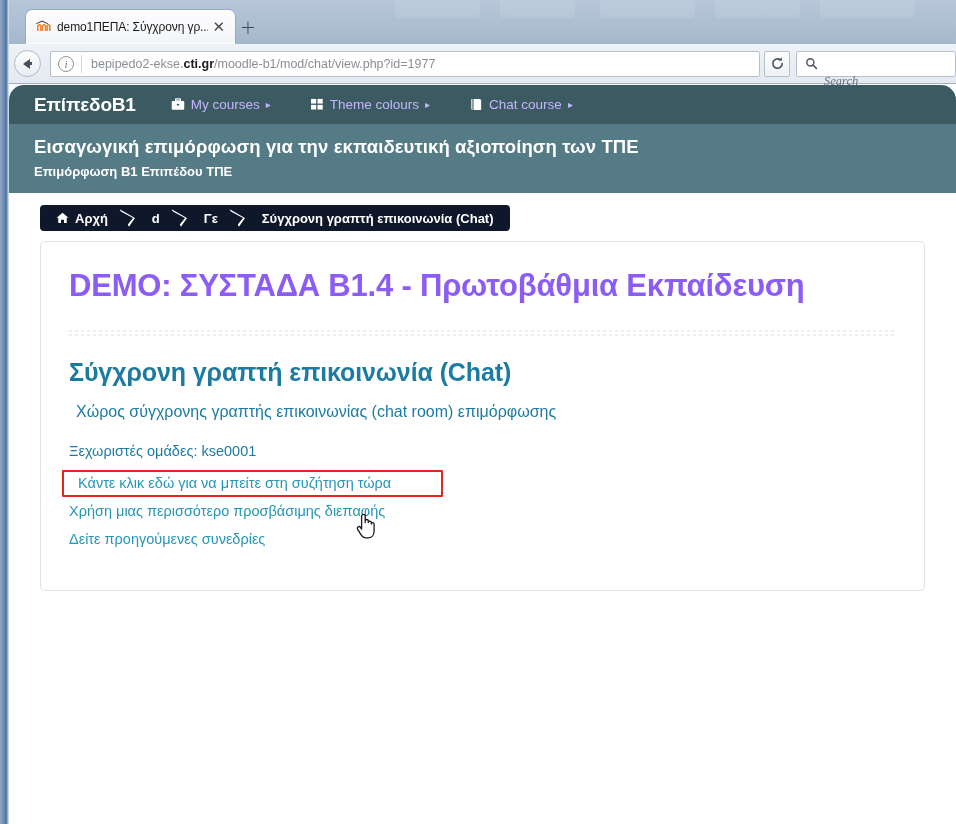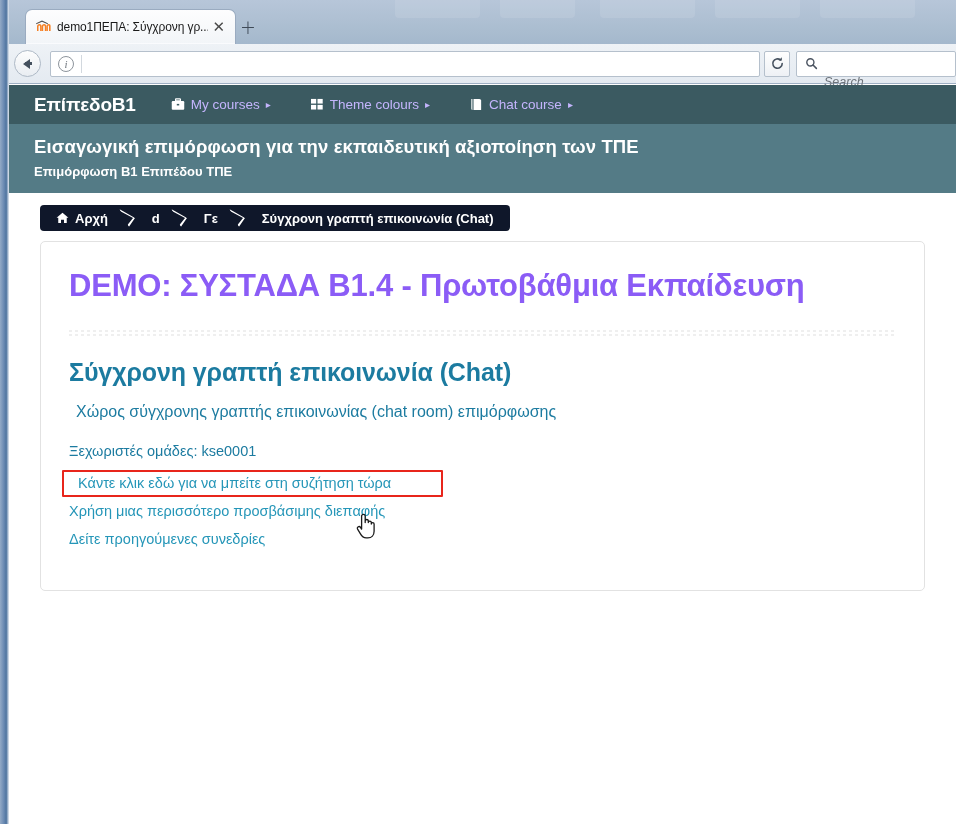--- a/index.html
+++ b/index.html
@@ -136,30 +136,31 @@
     cursor: pointer; flex: 0 0 26px;
   }
   .searchbar {
     margin-left: 6px; margin-right: 0;
     height: 26px; width: 160px;
     background: #ffffff; border: 1px solid #b5c0cc; border-radius: 2px;
     display: flex; align-items: center; flex: 0 0 160px;
   }
   .search-placeholder {
     font-size: 12.5px; color: #6d737a; font-style: italic;
-    font-family: Liberation Sans, sans-serif;
+    font-family: Liberation Serif, serif;
     margin-top: 36px;
   }
 
   
   .page {
     position: absolute; left: 9px; top: 85px;
     width: 947px; height: 739px;
     background: #ffffff;
     overflow: hidden;
+    border-radius: 15px;
   }
 
   
   .m-navbar {
     height: 39px;
     background: #3b5a61;
     display: flex; align-items: center;
     padding-left: 25px;
     color: #ffffff;
   }
@@ -332,20 +333,23 @@
   </div>
 
   <div class="navbar-chrome">
     <div class="back-btn">
       <span class="back-arrow"></span>
     </div>
 
     <div class="urlbar">
       <span class="info-icon">i</span>
       <span class="url-sep"></span>
+      <span class="url-text">
+        <span>bepipedo2-ekse.</span><b>cti.gr</b><span class="path">/moodle-b1/mod/chat/view.php?id=1977</span>
+      </span>
     </div>
 
     <div class="reload-btn">
       <svg width="15" height="15" viewBox="0 0 16 16">
         <path d="M13 8 A5 5 0 1 1 11.2 4.2" fill="none" stroke="#46515f" stroke-width="1.7" stroke-linecap="round"></path>
         <path d="M12.6 1.4 L12.6 4.9 L9.1 4.9 Z" fill="#46515f"></path>
       </svg>
     </div>
 
     <div class="searchbar">

